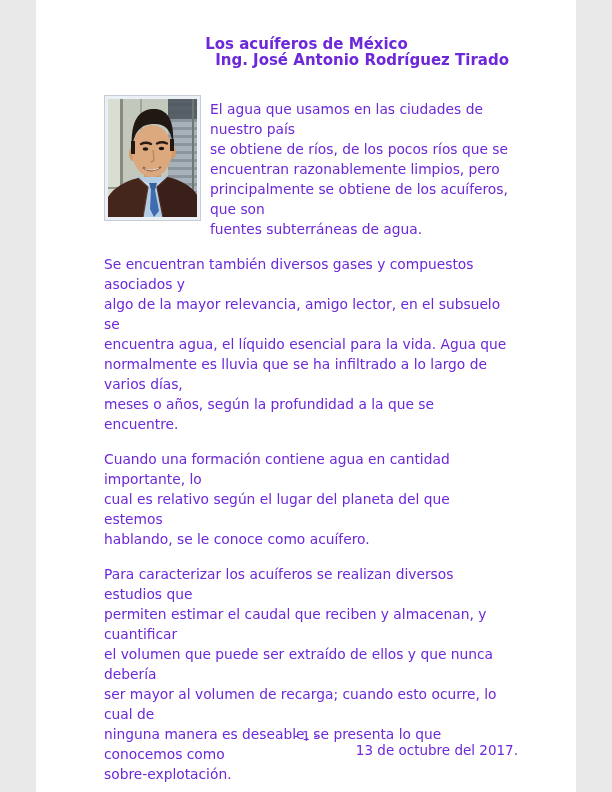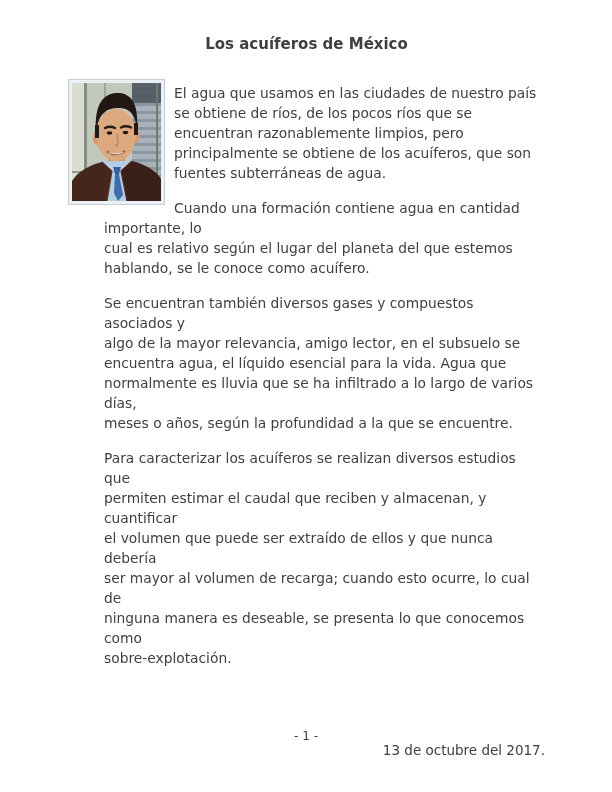--- a/index.html
+++ b/index.html
@@ -1,44 +1,43 @@
 <!DOCTYPE html>
 <html><head>
 <meta charset="utf-8">
 <style>
   html, body { margin: 0; padding: 0; background: #e9e9e9; }
   .page {
     position: relative;
-    width: 612px;
+    width: 540px;
     height: 792px;
     margin: 0 auto;
     background: #ffffff;
     font-family: "DejaVu Sans", "Liberation Sans", sans-serif;
-    color: #404040;
+    color: #6d28d9;
     overflow: hidden;
   }
   .header {
     padding-top: 36px;
     margin: 0 67px 0 68px;
     font-size: 15px;
     font-weight: bold;
     line-height: 16px;
   }
   .doc-title  { text-align: center; }
   .doc-author { text-align: right; }
 
   .content {
     margin: 31px 67px 0 68px;
     font-size: 13.8px;
     line-height: 20px;
   }
   .content p {
     margin: 0 0 15px 0;
     white-space: pre-line;
-    padding-left: 36px;
   }
   .photo-frame {
     float: left;
     width: 89px;
     height: 118px;
     padding: 3px;
     background: #eaf0f5;
     border: 1px solid #c6cdd4;
     margin: -4px 9px 0 0;
   }
@@ -48,31 +47,32 @@
     position: absolute;
     top: 729px;
     left: 0;
     width: 100%;
     text-align: center;
     font-size: 12px;
   }
   .footer-date {
     position: absolute;
     top: 742px;
-    right: 67px;
+    right: 58px;
     font-size: 13.5px;
   }
 </style>
 </head>
 <body>
 
 <div class="page">
 
   <div class="header">
     <div class="doc-title">Los acuíferos de México</div>
+    <div class="doc-author">Ing. José Antonio Rodríguez Tirado</div>
   </div>
 
   <div class="content">
 
     <span class="photo-frame">
       <svg width="89" height="118" viewBox="0 0 89 118" xmlns="http://www.w3.org/2000/svg">
 
         <rect x="0" y="0" width="89" height="118" fill="#c2c8bc"></rect>
         <rect x="0" y="0" width="12" height="118" fill="#d9ddd2"></rect>
         <rect x="12" y="0" width="3" height="118" fill="#878c83"></rect>
@@ -136,28 +136,28 @@
         <path d="M35,68.5 Q44,74.5 53,68" fill="none" stroke="#8a5340" stroke-width="2"></path>
         <path d="M37,69.5 Q44,72.5 51,69" fill="none" stroke="#e7d6c8" stroke-width="1.2"></path>
       </svg>
     </span>
 
     <p>El agua que usamos en las ciudades de nuestro país
 se obtiene de ríos, de los pocos ríos que se
 encuentran razonablemente limpios, pero
 principalmente se obtiene de los acuíferos, que son
 fuentes subterráneas de agua.</p>
-    <p>Cuando una formación contiene agua en cantidad importante, lo
-cual es relativo según el lugar del planeta del que estemos
-hablando, se le conoce como acuífero.</p>
     <p>Se encuentran también diversos gases y compuestos asociados y
 algo de la mayor relevancia, amigo lector, en el subsuelo se
 encuentra agua, el líquido esencial para la vida. Agua que
 normalmente es lluvia que se ha infiltrado a lo largo de varios días,
 meses o años, según la profundidad a la que se encuentre.</p>
+    <p>Cuando una formación contiene agua en cantidad importante, lo
+cual es relativo según el lugar del planeta del que estemos
+hablando, se le conoce como acuífero.</p>
     <p>Para caracterizar los acuíferos se realizan diversos estudios que
 permiten estimar el caudal que reciben y almacenan, y cuantificar
 el volumen que puede ser extraído de ellos y que nunca debería
 ser mayor al volumen de recarga; cuando esto ocurre, lo cual de
 ninguna manera es deseable, se presenta lo que conocemos como
 sobre-explotación.</p>
   </div>
 
   <div class="footer-pagenum">- 1 -</div>
   <div class="footer-date">13 de octubre del 2017.</div>

